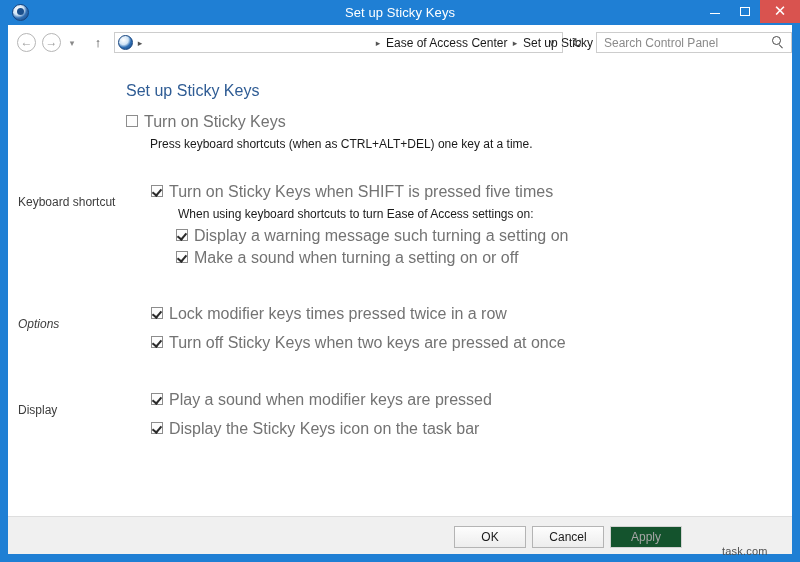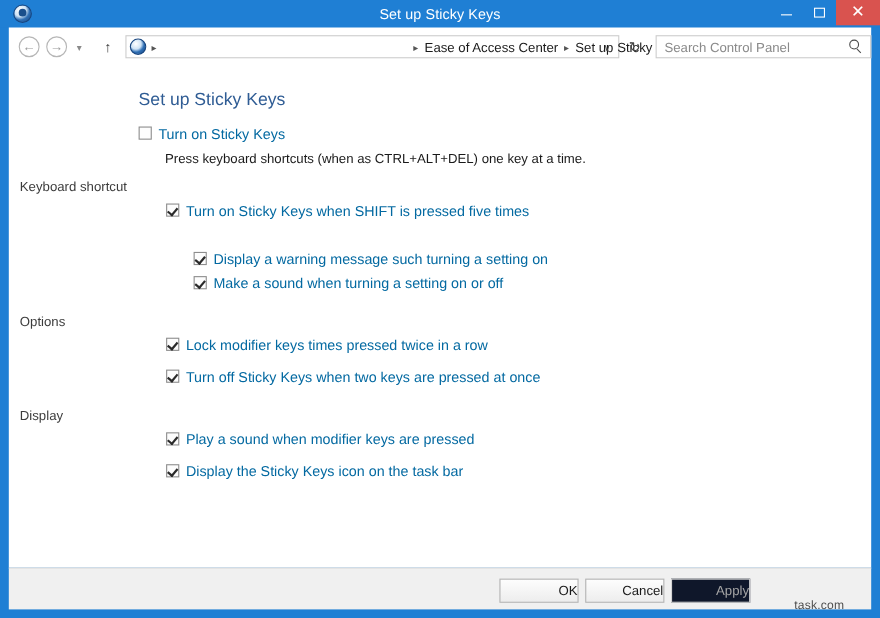--- a/index.html
+++ b/index.html
@@ -284,38 +284,39 @@
     width: 4px; height: 7px;
     border: solid #2b2b2b;
     border-width: 0 2px 2px 0;
     transform: rotate(40deg);
   }
   .cb-label {
     position: absolute;
     left: 18px; top: 0;
     height: 16px;
     line-height: 16px;
-    font-size: 13px;
-    color: #0369a1;
+    font-size: 16px;
+    color: #737373;
     white-space: nowrap;
   }
   .plain-text {
     position: absolute;
     height: 16px;
     line-height: 16px;
     font-size: 12px;
     color: #1a1a1a;
     white-space: nowrap;
   }
 
   .group {
     position: absolute;
     left: 10px;
     width: 650px;
     height: 14px;
+    margin-top: 32px;
   }
   .group-label {
     position: absolute;
     left: 0; top: 0;
     height: 14px;
     line-height: 14px;
     font-size: 12px;
     color: #3c3c3c;
     background: #ffffff;
     padding-right: 6px;
@@ -343,31 +344,31 @@
     position: absolute;
     top: 9px;
     width: 72px;
     height: 22px;
     border: 1px solid #b4b4b4;
     background: linear-gradient(#fdfdfd, #ededed);
     font-family: "Liberation Sans", sans-serif;
     font-size: 12px;
     color: #1a1a1a;
     line-height: 20px;
-    text-align: right;
+    text-align: center;
     box-sizing: border-box;
     cursor: default;
   }
   #btn-ok     { left: 446px; }
   #btn-cancel { left: 524px; }
   #btn-apply  {
     left: 602px;
     color: #a6a6a6;
     border-color: #d2d2d2;
-    background: #0f172a;
+    background: #14532d;
   }
 
   #watermark {
     position: absolute;
     left: 722px; top: 545px;
     font-size: 11px;
     color: #4f4f4f;
     letter-spacing: 0.2px;
     z-index: 5;
   }
@@ -435,30 +436,31 @@
     <div class="plain-text" style="left:142px; top:76px;">Press keyboard shortcuts (when as CTRL+ALT+DEL) one key at a time.</div>
 
     <div class="group" style="top:103px;">
       <span class="group-line"></span>
       <span class="group-label">Keyboard shortcut</span>
     </div>
     <div class="cb-row" style="left:143px; top:124px;">
       <span class="checkbox checked"></span>
       <span class="cb-label">Turn on Sticky Keys when SHIFT is pressed five times</span>
     </div>
+    <div class="plain-text" style="left:170px; top:146px;">When using keyboard shortcuts to turn Ease of Access settings on:</div>
     <div class="cb-row" style="left:168px; top:168px;">
       <span class="checkbox checked"></span>
       <span class="cb-label">Display a warning message such turning a setting on</span>
     </div>
     <div class="cb-row" style="left:168px; top:190px;">
       <span class="checkbox checked"></span>
       <span class="cb-label">Make a sound when turning a setting on or off</span>
     </div>
 
-    <div class="group" style="top:225px;">
+    <div class="group" style="top:225px;font-style:italic;">
       <span class="group-line"></span>
       <span class="group-label">Options</span>
     </div>
     <div class="cb-row" style="left:143px; top:246px;">
       <span class="checkbox checked"></span>
       <span class="cb-label">Lock modifier keys times pressed twice in a row</span>
     </div>
     <div class="cb-row" style="left:143px; top:275px;">
       <span class="checkbox checked"></span>
       <span class="cb-label">Turn off Sticky Keys when two keys are pressed at once</span>

